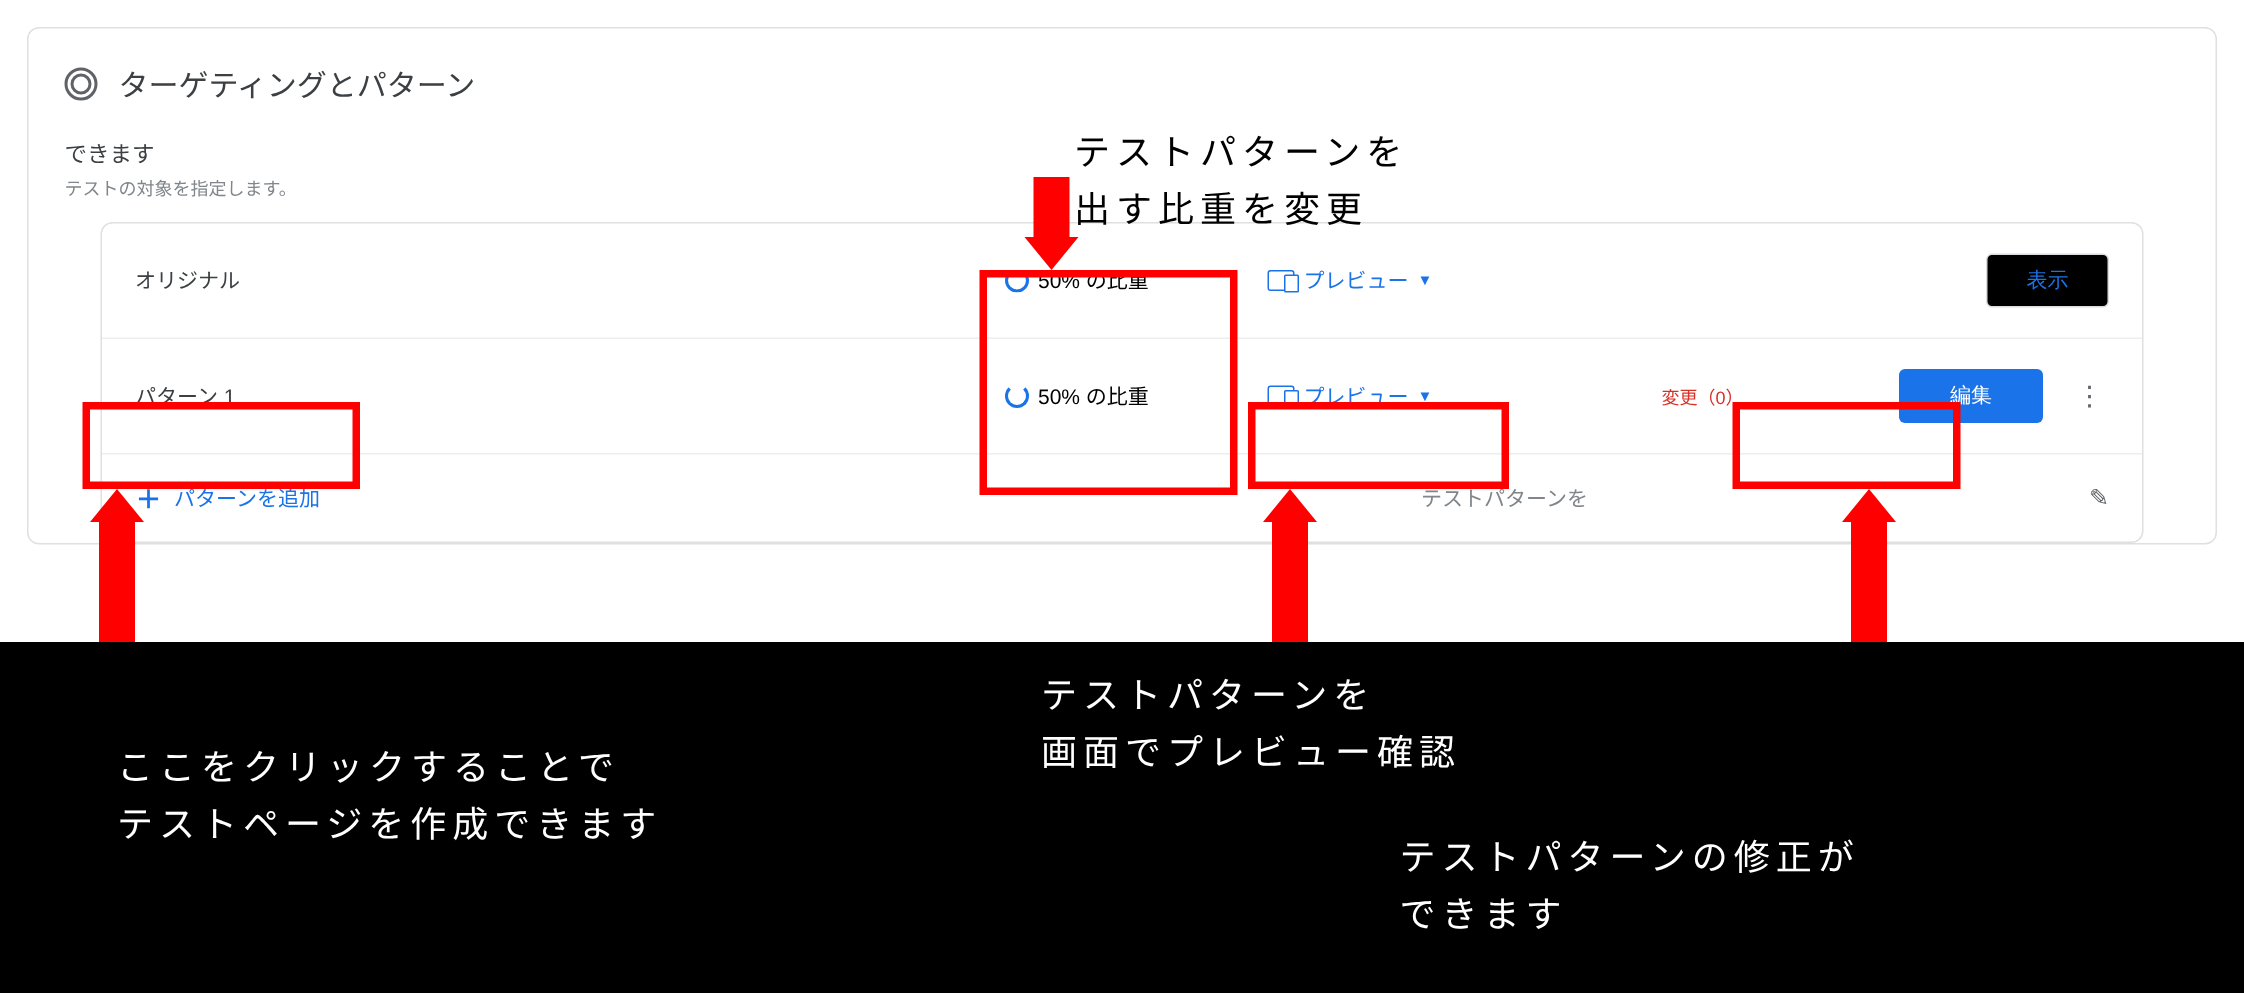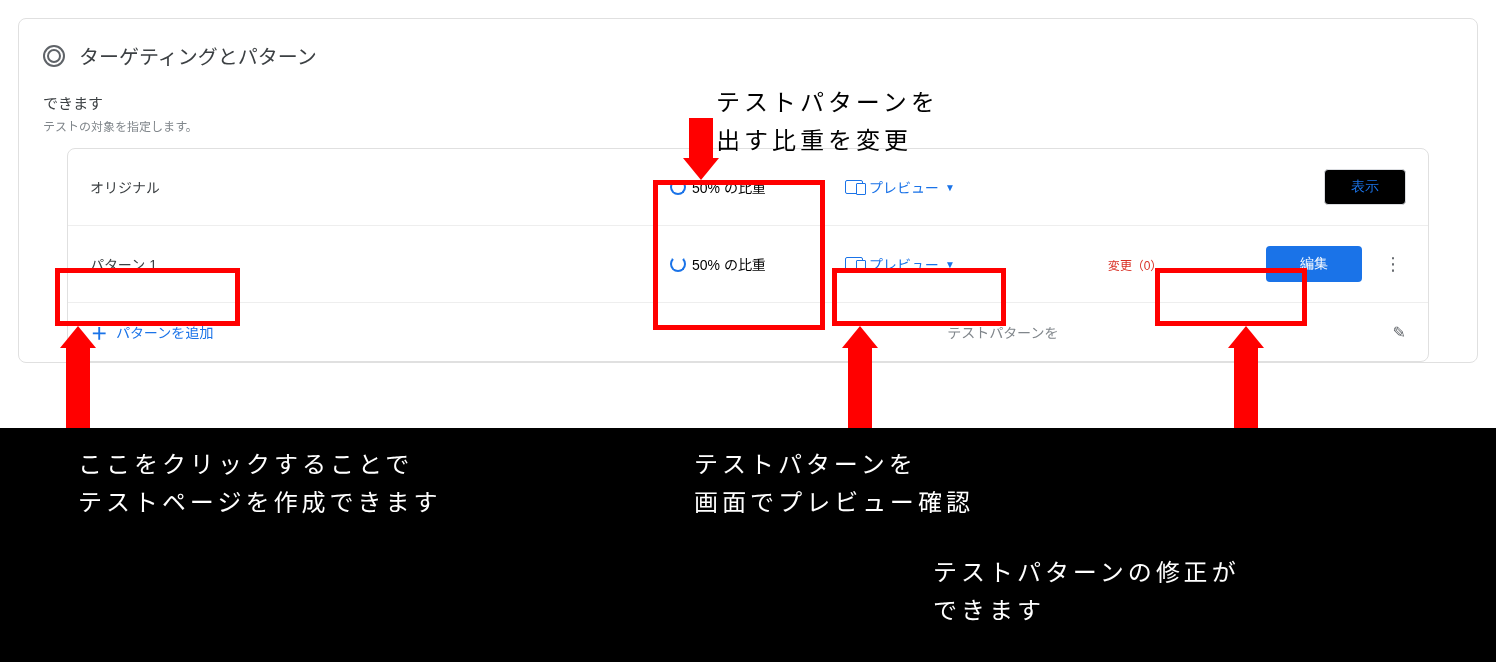--- a/index.html
+++ b/index.html
@@ -223,18 +223,18 @@
 <div class="arrow arrow-edit-up">
   <div class="head-up"></div>
     <div class="shaft"></div>
 </div>
 
 <div class="caption-top cap-weight" style="white-space:pre;">テストパターンを
 出す比重を変更</div>
 
 <div class="blackbar"></div>
 
-<div class="caption cap-name" style="white-space:pre;">ここをクリックすることで
+<div class="caption cap-name" style="white-space:pre;margin-top:48px;">ここをクリックすることで
 テストページを作成できます</div>
 <div class="caption cap-preview" style="white-space:pre;">テストパターンを
 画面でプレビュー確認</div>
 <div class="caption cap-edit" style="white-space:pre;">テストパターンの修正が
 できます</div>
 
 </body></html>

